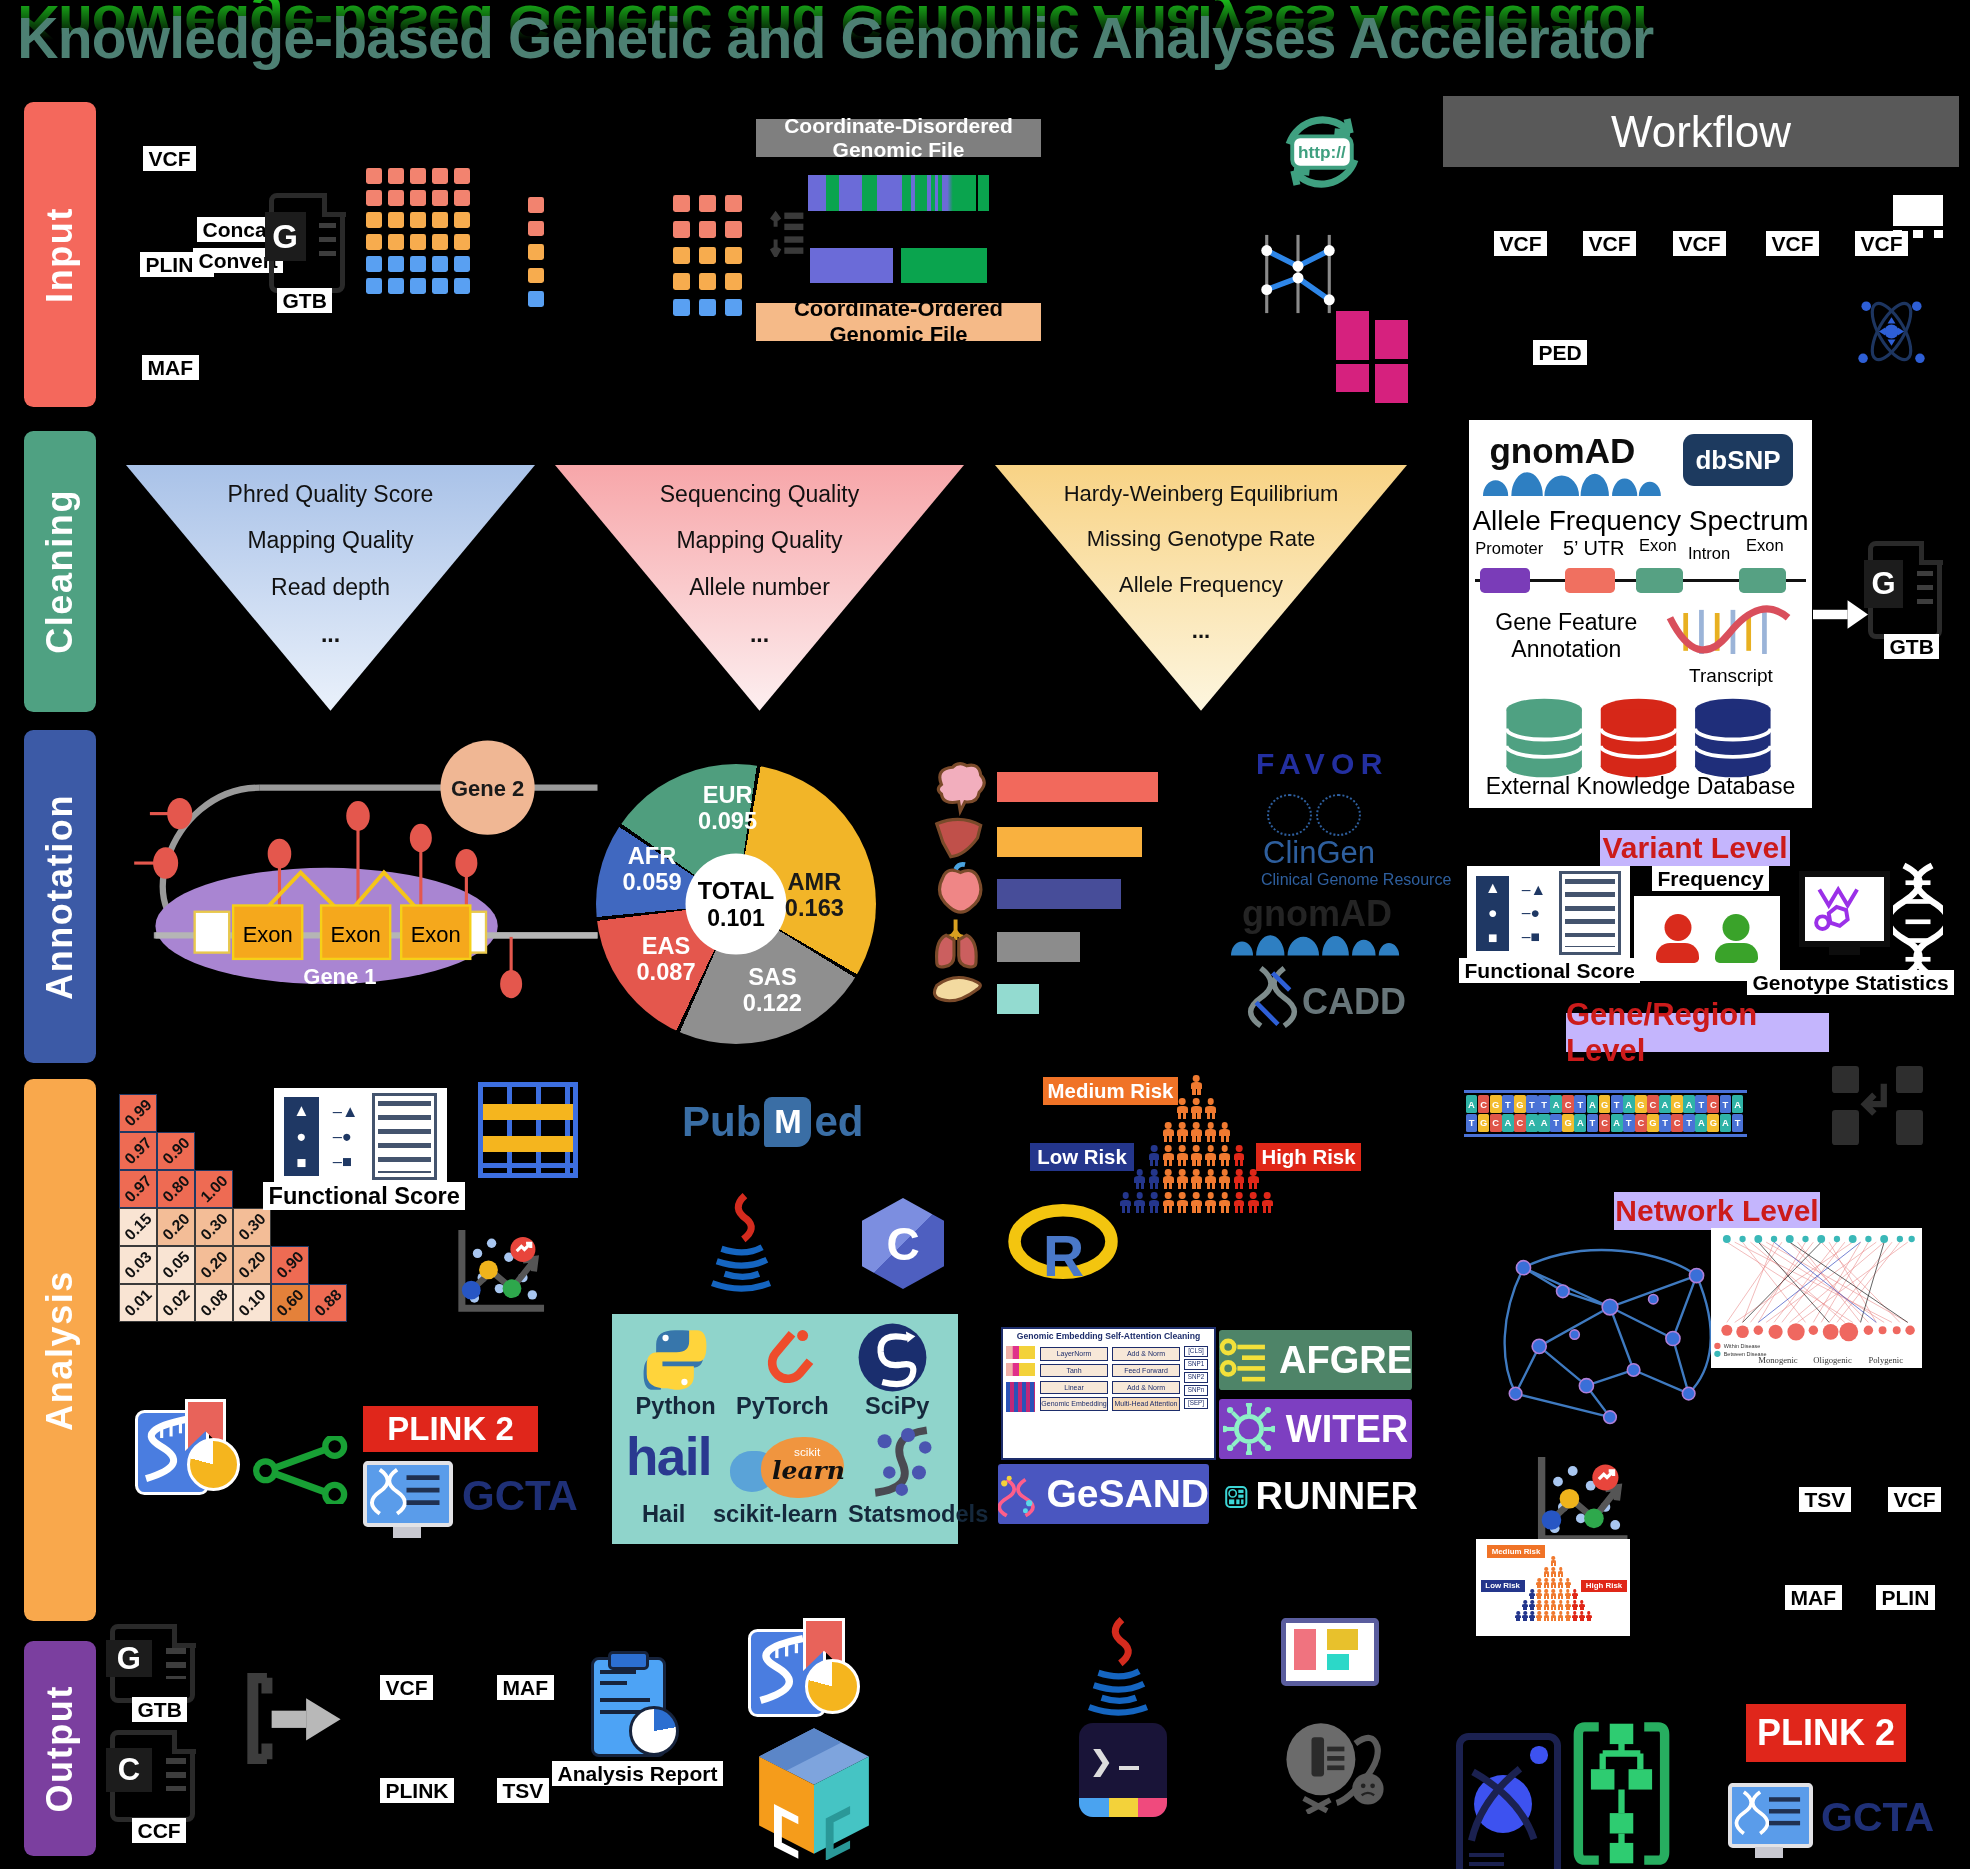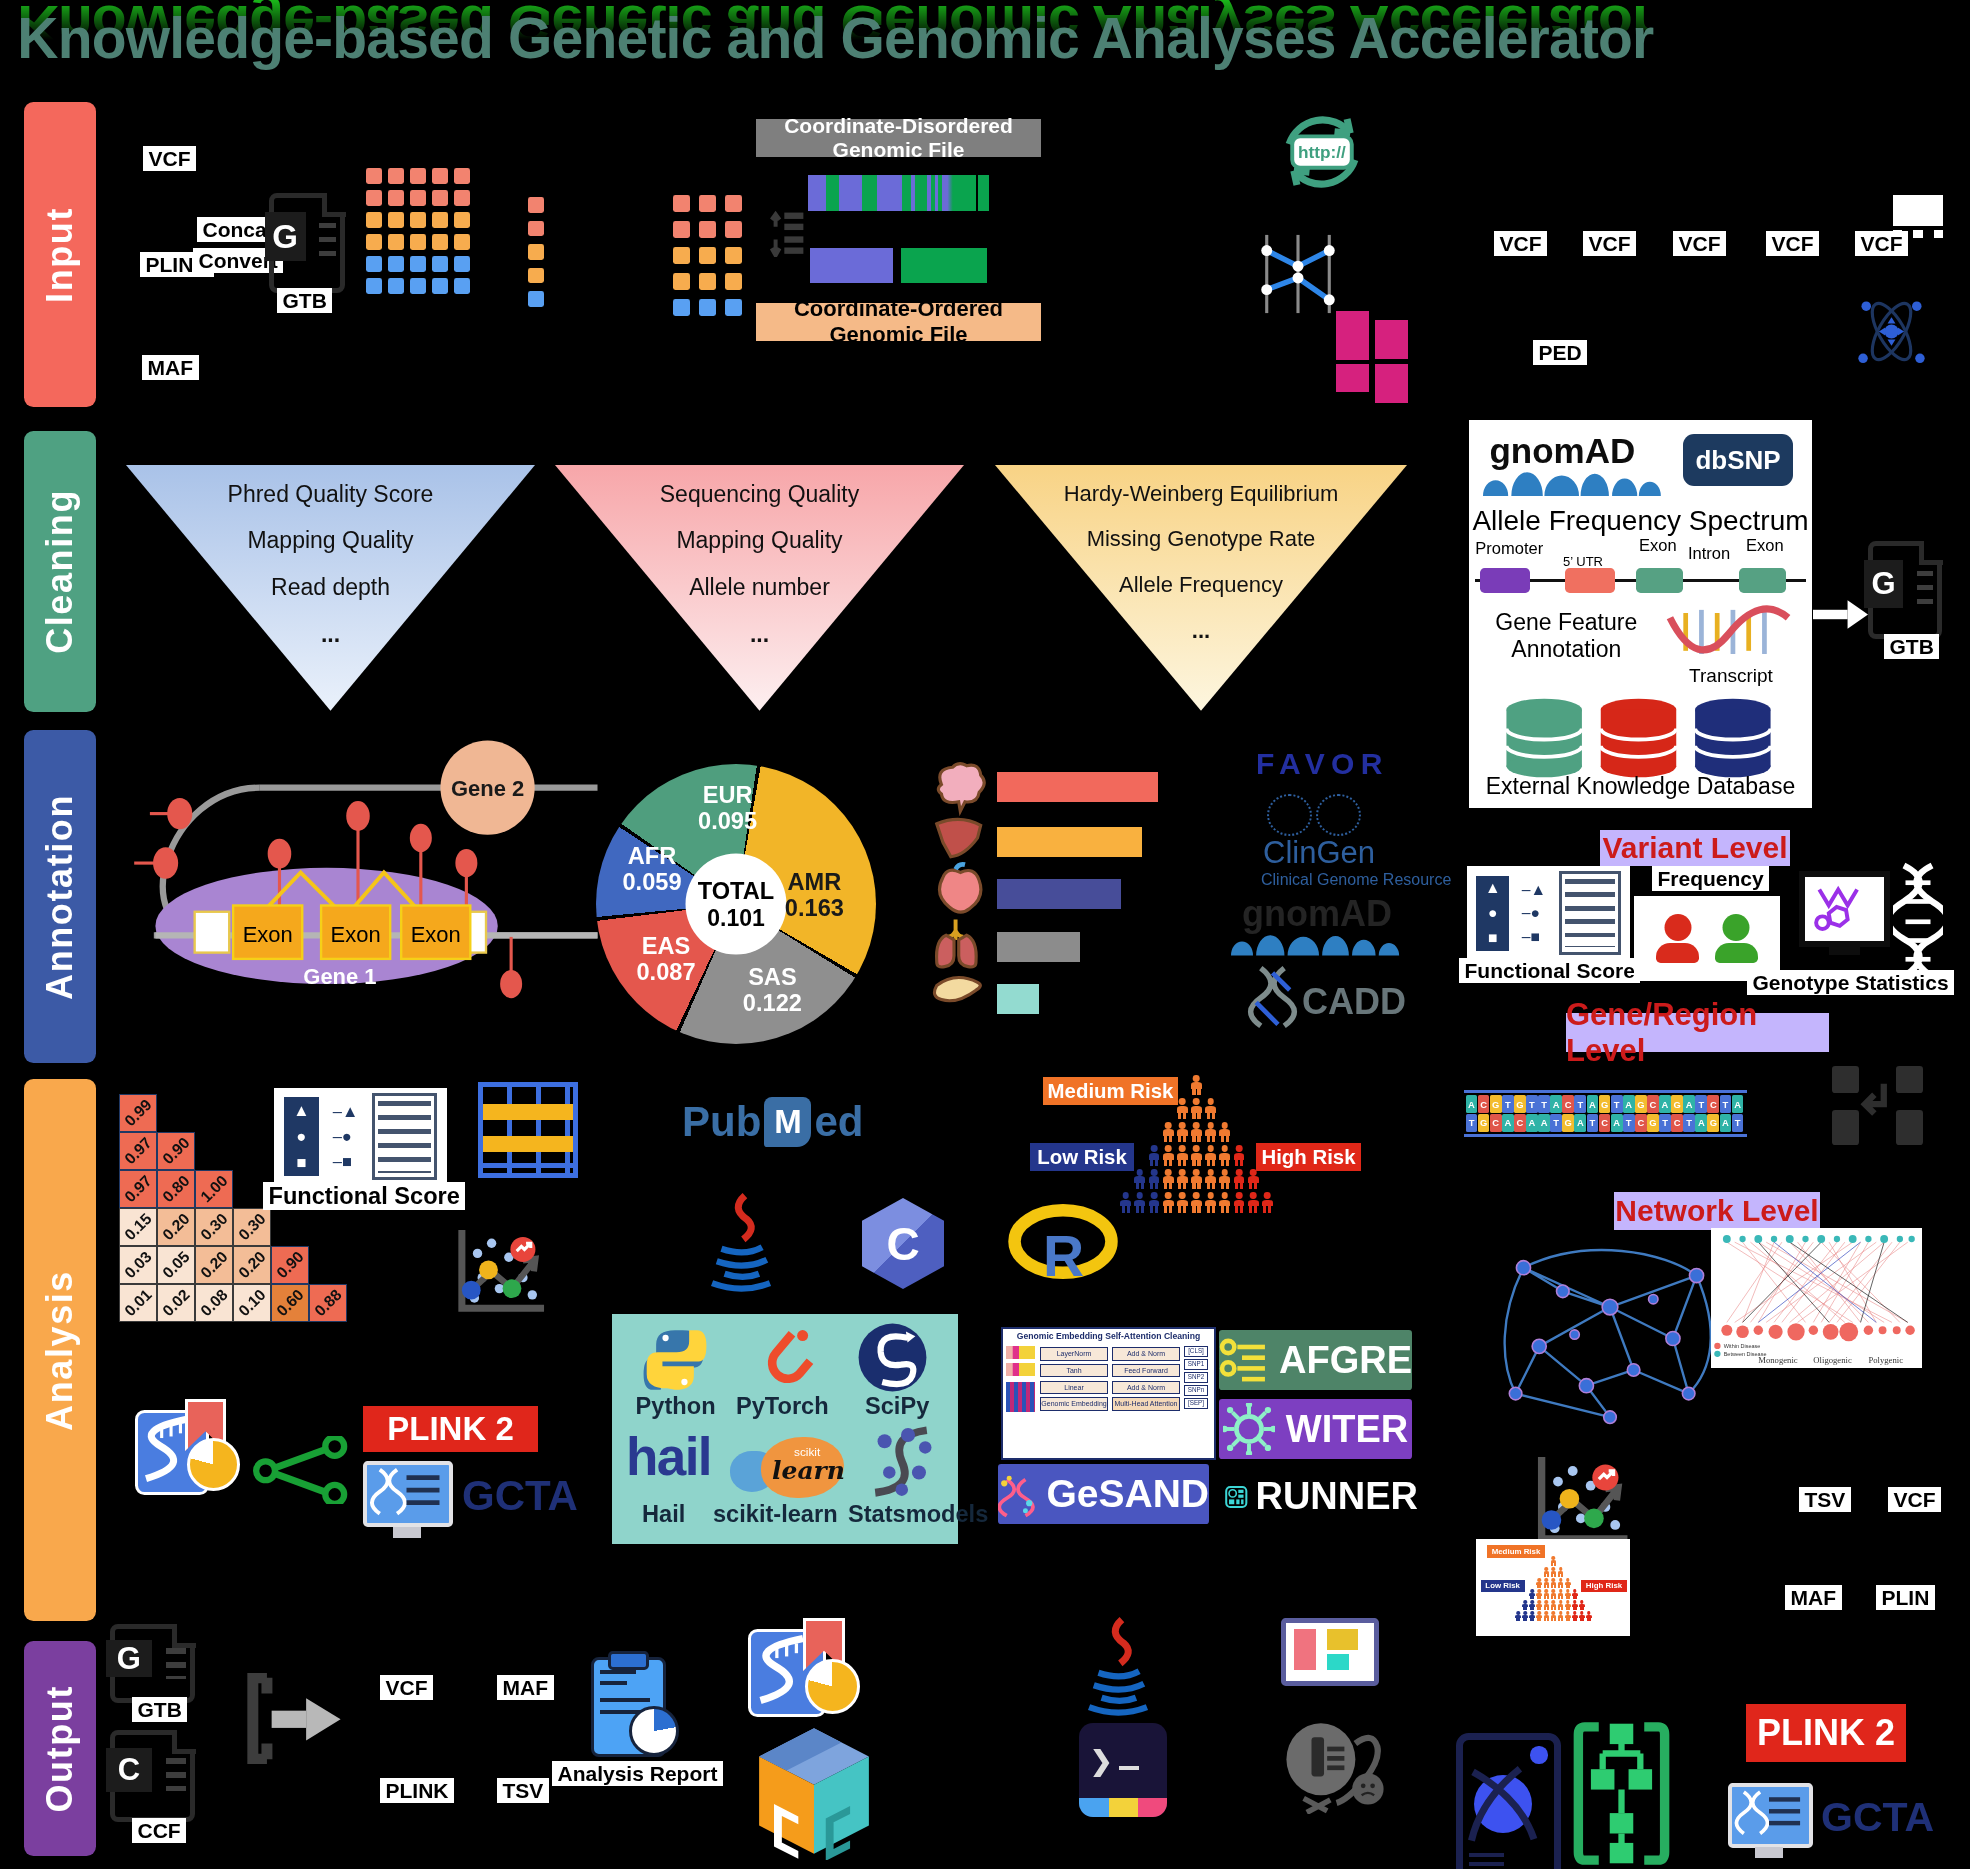--- a/index.html
+++ b/index.html
@@ -187,20 +187,23 @@
     <svg width="94" height="94" viewBox="0 0 120 120">
       <path d="M18 50 A45 45 0 0 1 96 36" stroke="#3fa080" stroke-width="9" fill="none"></path>
       <path d="M96 36 l-20 -2 m20 2 l-4 -18" stroke="#3fa080" stroke-width="9" fill="none"></path>
       <path d="M102 70 A45 45 0 0 1 24 84" stroke="#3fa080" stroke-width="9" fill="none"></path>
       <path d="M24 84 l20 2 m-20 -2 l4 18" stroke="#3fa080" stroke-width="9" fill="none"></path>
       <rect x="22" y="40" width="76" height="40" rx="10" fill="#fff" stroke="#3fa080" stroke-width="5"></rect>
       <text x="60" y="68" text-anchor="middle" font-size="22" font-weight="bold" fill="#3fa080">http://</text>
     </svg>
   </div>
 
+  <div class="hdrbox" style="left:1443px;top:96px;width:516px;height:71px;background:#595959;color:#fff;font-size:44px;font-weight:normal;">
+      <span>Workflow</span>
+    </div>
 
   <div class="abs" style="left:1893px;top:195px;width:50px;height:31px;background:#fff;"></div>
   <div class="abs" style="left:1893px;top:230px;width:50px;height:7.9px;background:linear-gradient(90deg,#fff 0 9.4px,transparent 9.4px 20.4px,#fff 20.4px 30px,transparent 30px 41px,#fff 41px 50px);"></div>
 
   <svg class="abs" style="left:1255px;top:231px;" width="86" height="86" viewBox="0 0 110 110">
     <line x1="15" y1="5" x2="15" y2="105" stroke="#8a8a8a" stroke-width="4"></line>
     <line x1="55" y1="5" x2="55" y2="105" stroke="#8a8a8a" stroke-width="4"></line>
     <line x1="95" y1="5" x2="95" y2="105" stroke="#8a8a8a" stroke-width="4"></line>
     <path d="M15 25 L55 45 L95 25 M15 75 L55 60 L95 88" stroke="#2e86e8" stroke-width="7" fill="none"></path>
     <g fill="#fff">
@@ -267,21 +270,21 @@
   <div class="panel" style="left:1469px;top:420px;width:343px;height:388px;">
     <div class="abs" style="left:20.4px;top:11px;font-size:35px;font-weight:bold;color:#0d0d0d;">gnomAD</div>
     <svg class="abs" style="left:14px;top:49px;" width="181" height="27" viewBox="0 0 230 34">
       <path fill="#2e7fc2" d="M0 34 a16 20 0 0 1 32 0z M36 34 a20 30 0 0 1 40 0z M78 34 a22 26 0 0 1 44 0z M124 34 a18 28 0 0 1 36 0z M164 34 a16 22 0 0 1 32 0z M198 34 a14 18 0 0 1 28 0z"></path>
     </svg>
     <div class="hdrbox" style="left:214px;top:14px;width:110px;height:52px;background:#1d3a5f;border-radius:11px;color:#fff;font-size:26px;">
         <span>dbSNP</span>
       </div>
     <div class="abs" style="left:0;top:85px;width:100%;text-align:center;font-size:28px;font-weight:500;">Allele Frequency Spectrum</div>
     <span class="abs" style="left:6.3px;top:119px;font-size:16.5px;">Promoter</span>
-    <span class="abs" style="left:94px;top:134px;font-size:13px;">5’ UTR</span>
+    <span class="abs" style="left:94px;top:117px;font-size:20px;">5’ UTR</span>
     <span class="abs" style="left:170px;top:116px;font-size:16.5px;">Exon</span>
     <span class="abs" style="left:219px;top:124px;font-size:16.5px;">Intron</span>
     <span class="abs" style="left:277px;top:116px;font-size:16.5px;">Exon</span>
     <div class="abs" style="left:6.3px;top:159px;right:6.3px;height:3.1px;background:#111;"></div>
     <div class="abs" style="left:11px;top:148px;width:50px;height:25px;background:#7a3cb8;border-radius:4.7px;"></div>
     <div class="abs" style="left:96px;top:148px;width:50px;height:25px;background:#f07060;border-radius:4.7px;"></div>
     <div class="abs" style="left:167px;top:148px;width:47px;height:25px;background:#56a183;border-radius:4.7px;"></div>
     <div class="abs" style="left:270px;top:148px;width:47px;height:25px;background:#56a183;border-radius:4.7px;"></div>
     <div class="abs" style="left:6.3px;top:189px;width:182px;text-align:center;font-size:23px;">
       <div>Gene Feature</div>

